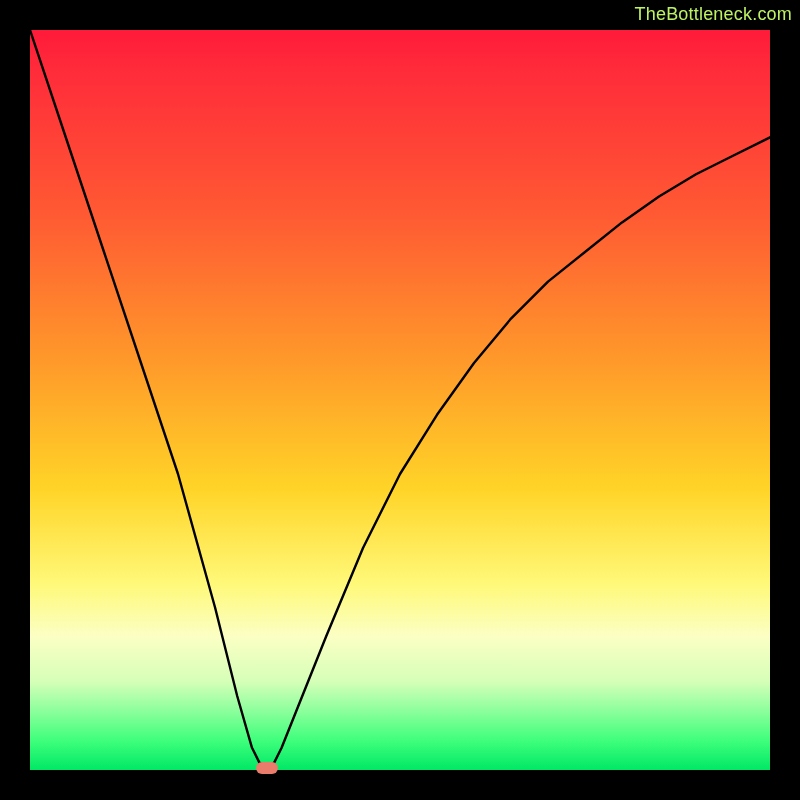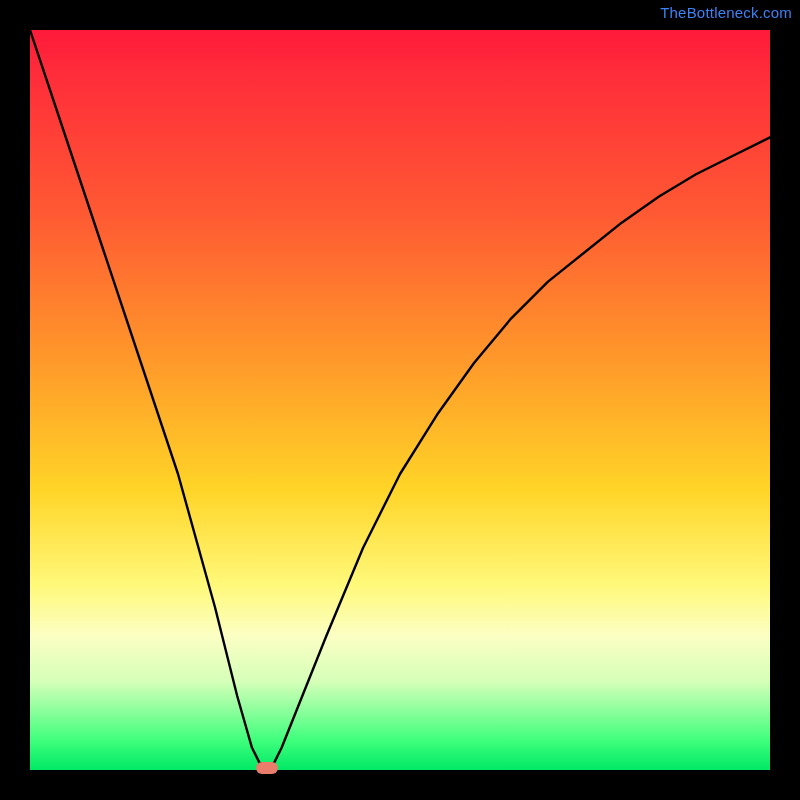--- a/index.html
+++ b/index.html
@@ -28,23 +28,23 @@
       #d6ffb8 88%,
       #8cff9c 92%,
       #3fff7c 96%,
       #00e865 100%
     );
   }
   .watermark {
     position: absolute;
     top: 4px;
     right: 8px;
-    color: #3b82f6;
+    color: #bef264;
     font-family: Arial, Helvetica, sans-serif;
-    font-size: 15px;
+    font-size: 18px;
     letter-spacing: 0.2px;
     user-select: none;
     margin-left: 34px;
   }
   svg.curve {
     position: absolute;
     left: 0;
     top: 0;
     width: 740px;
     height: 740px;

